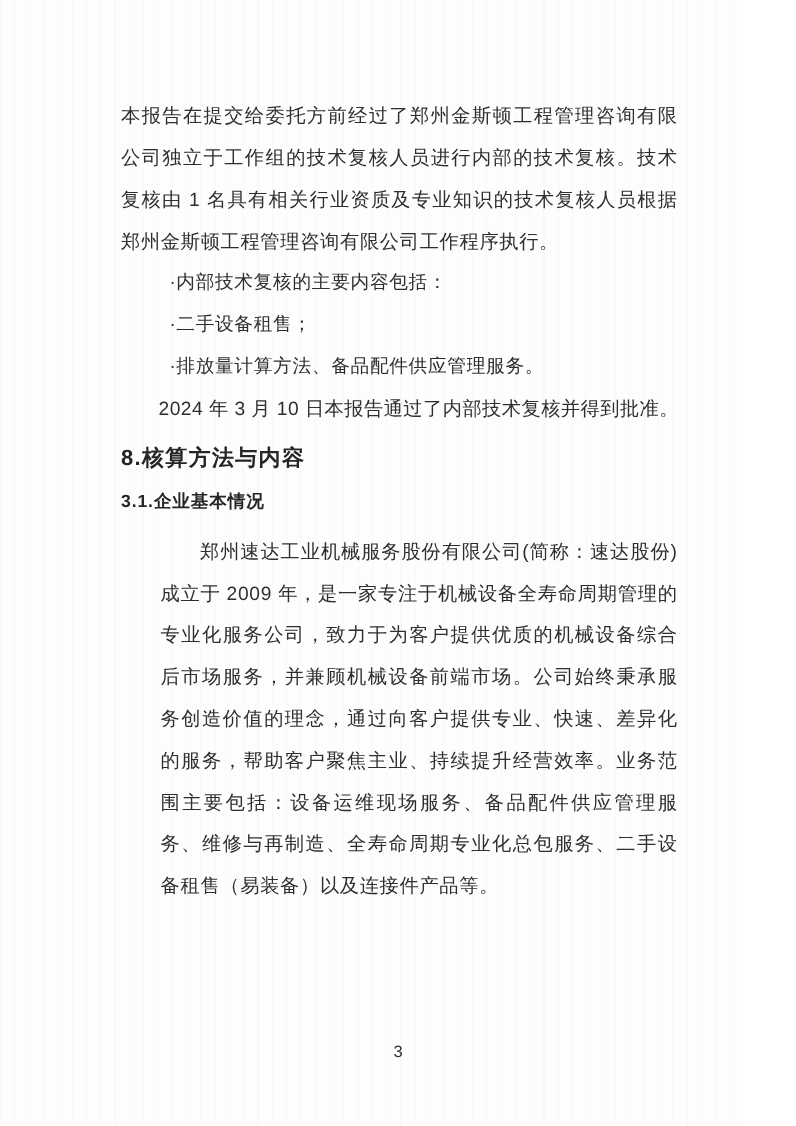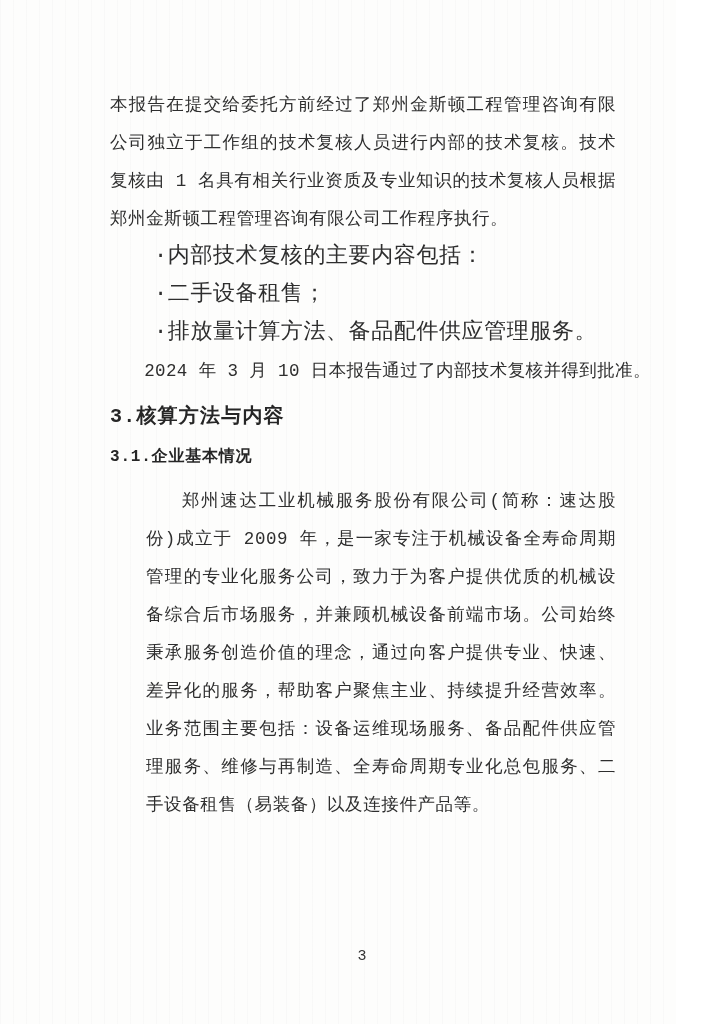--- a/index.html
+++ b/index.html
@@ -3,33 +3,33 @@
 <meta charset="utf-8">
 <style>
   html,body{margin:0;padding:0;background:#ffffff;}
   .page{
     position:relative;
     width:676px;height:1024px;
     background:
       repeating-linear-gradient(90deg, rgba(120,120,130,0.035) 0 1px, rgba(0,0,0,0) 1px 13px),
       #fdfdfc;
     overflow:hidden;
-    font-family:Liberation Mono, monospace;
+    font-family:Liberation Sans, sans-serif;
     color:#2e2e2e;
   }
   .content{position:absolute;left:110px;top:86px;width:506px;}
   p{margin:0;}
   .body-para{
     font-size:17.5px;line-height:38px;
     text-align:justify;letter-spacing:0.6px;
   }
   .indent{text-indent:2.05em;margin-left:36px;}
   .approval{text-indent:1.95em;white-space:nowrap;letter-spacing:0.4px;}
   .bullet-line{
-    font-size:22px;line-height:38px;
+    font-size:17px;line-height:38px;
     padding-left:44px;letter-spacing:0.6px;
   }
   .section-heading{
     font-size:20px;line-height:38px;font-weight:bold;
     letter-spacing:1.2px;margin:8px 0 0 0;color:#262626;
   }
   .subsection-heading{
     font-size:16px;line-height:38px;font-weight:bold;
     letter-spacing:0.8px;margin:2px 0 6px 0;color:#262626;
   }
@@ -49,21 +49,21 @@
     <p class="body-para">本报告在提交给委托方前经过了郑州金斯顿工程管理咨询有限公司独立于工作组的技术复核人员进行内部的技术复核。技术复核由 1 名具有相关行业资质及专业知识的技术复核人员根据郑州金斯顿工程管理咨询有限公司工作程序执行。</p>
 
     <div>
       <p class="bullet-line">·内部技术复核的主要内容包括：</p>
       <p class="bullet-line">·二手设备租售；</p>
       <p class="bullet-line">·排放量计算方法、备品配件供应管理服务。</p>
     </div>
 
     <p class="body-para approval">2024 年 3 月 10 日本报告通过了内部技术复核并得到批准。</p>
 
-    <h2 class="section-heading">3.核算方法与内容</h2>
+    <h2 class="section-heading">8.核算方法与内容</h2>
 
     <h3 class="subsection-heading">3.1.企业基本情况</h3>
 
     <p class="body-para indent">郑州速达工业机械服务股份有限公司(简称：速达股份)成立于 2009 年，是一家专注于机械设备全寿命周期管理的专业化服务公司，致力于为客户提供优质的机械设备综合后市场服务，并兼顾机械设备前端市场。公司始终秉承服务创造价值的理念，通过向客户提供专业、快速、差异化的服务，帮助客户聚焦主业、持续提升经营效率。业务范围主要包括：设备运维现场服务、备品配件供应管理服务、维修与再制造、全寿命周期专业化总包服务、二手设备租售（易装备）以及连接件产品等。</p>
 
 
   </div>
 
   <div class="page-footer">
     <span>3</span>

